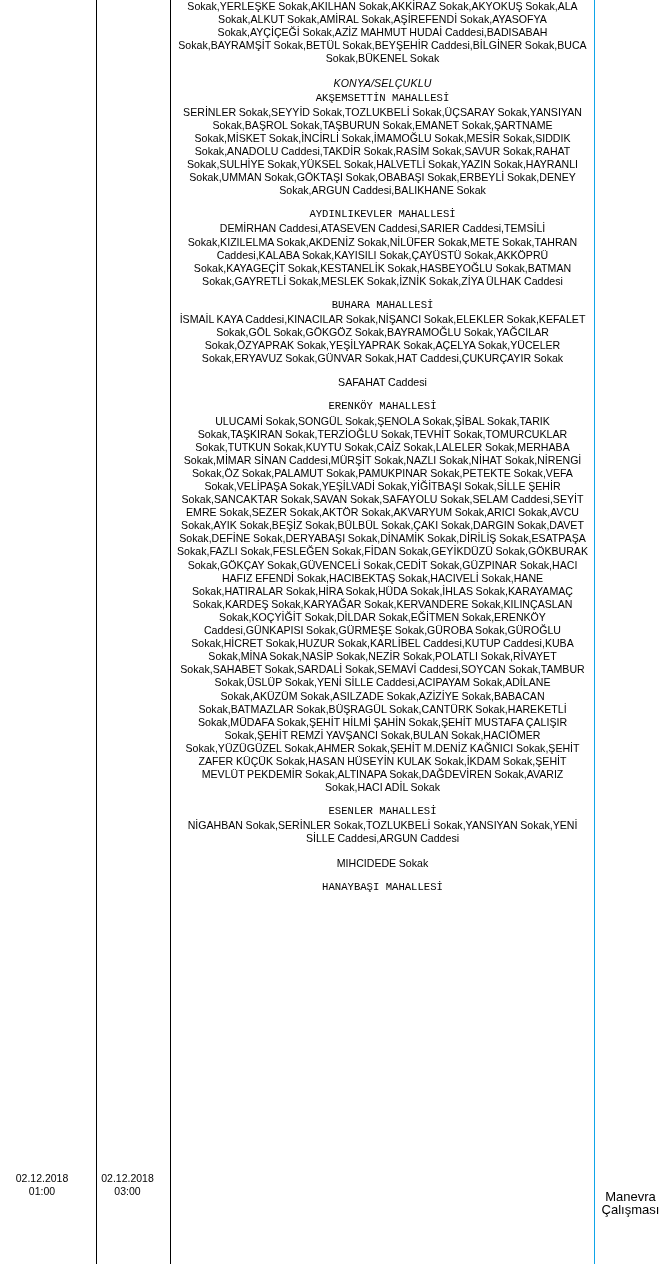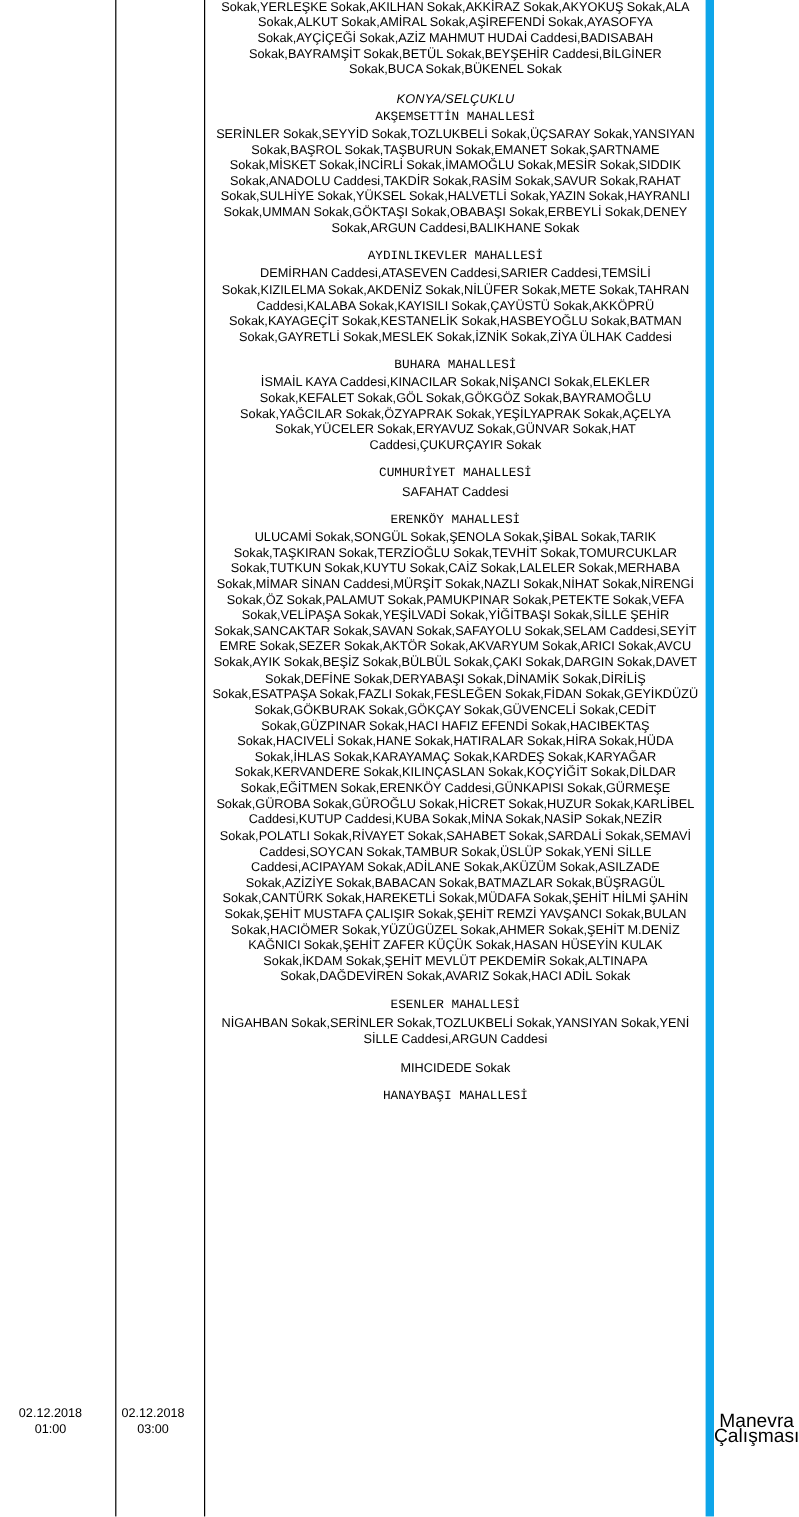--- a/index.html
+++ b/index.html
@@ -36,42 +36,42 @@
   .col-date-start {
     width: 97px;
     border-right: 1px solid #000;
   }
   .col-date-end {
     width: 74px;
     border-right: 1px solid #000;
   }
   .col-body {
     width: 424px;
-    border-right: 7px solid #0ea5e9;
+    border-right: 1px solid #0ea5e9;
     padding: 0 6px;
   }
   .col-note {
     width: 71px;
   }
   .date-cell {
     position: absolute;
     bottom: 66px;
     left: 0;
     right: 12px;
     text-align: center;
     font-size: 10.5px;
     line-height: 13px;
   }
   .note-cell {
     position: absolute;
-    bottom: 60px;
+    bottom: 48px;
     left: 0;
     right: 0;
     text-align: center;
-    font-size: 16px;
+    font-size: 13px;
     line-height: 13px;
   }
   .body-inner {
     font-size: 10.6px;
     line-height: 13.1px;
     text-align: center;
   }
   .block {
     margin: 0 0 11px 0;
   }
@@ -133,21 +133,20 @@
           <div class="mahalle">AYDINLIKEVLER MAHALLESİ</div>
           <div class="streets">DEMİRHAN Caddesi,ATASEVEN Caddesi,SARIER Caddesi,TEMSİLİ Sokak,KIZILELMA Sokak,AKDENİZ Sokak,NİLÜFER Sokak,METE Sokak,TAHRAN Caddesi,KALABA Sokak,KAYISILI Sokak,ÇAYÜSTÜ Sokak,AKKÖPRÜ Sokak,KAYAGEÇİT Sokak,KESTANELİK Sokak,HASBEYOĞLU Sokak,BATMAN Sokak,GAYRETLİ Sokak,MESLEK Sokak,İZNİK Sokak,ZİYA ÜLHAK Caddesi</div>
         </div>
 
         <div class="block">
           <div class="mahalle">BUHARA MAHALLESİ</div>
           <div class="streets">İSMAİL KAYA Caddesi,KINACILAR Sokak,NİŞANCI Sokak,ELEKLER Sokak,KEFALET Sokak,GÖL Sokak,GÖKGÖZ Sokak,BAYRAMOĞLU Sokak,YAĞCILAR Sokak,ÖZYAPRAK Sokak,YEŞİLYAPRAK Sokak,AÇELYA Sokak,YÜCELER Sokak,ERYAVUZ Sokak,GÜNVAR Sokak,HAT Caddesi,ÇUKURÇAYIR Sokak</div>
         </div>
 
         <div class="block">
-          <div class="mahalle">CUMHURİYET MAHALLESİ</div>
           <div class="streets">SAFAHAT Caddesi</div>
         </div>
 
         <div class="block">
           <div class="mahalle">ERENKÖY MAHALLESİ</div>
           <div class="streets">ULUCAMİ Sokak,SONGÜL Sokak,ŞENOLA Sokak,ŞİBAL Sokak,TARIK Sokak,TAŞKIRAN Sokak,TERZİOĞLU Sokak,TEVHİT Sokak,TOMURCUKLAR Sokak,TUTKUN Sokak,KUYTU Sokak,CAİZ Sokak,LALELER Sokak,MERHABA Sokak,MİMAR SİNAN Caddesi,MÜRŞİT Sokak,NAZLI Sokak,NİHAT Sokak,NİRENGİ Sokak,ÖZ Sokak,PALAMUT Sokak,PAMUKPINAR Sokak,PETEKTE Sokak,VEFA Sokak,VELİPAŞA Sokak,YEŞİLVADİ Sokak,YİĞİTBAŞI Sokak,SİLLE ŞEHİR Sokak,SANCAKTAR Sokak,SAVAN Sokak,SAFAYOLU Sokak,SELAM Caddesi,SEYİT EMRE Sokak,SEZER Sokak,AKTÖR Sokak,AKVARYUM Sokak,ARICI Sokak,AVCU Sokak,AYIK Sokak,BEŞİZ Sokak,BÜLBÜL Sokak,ÇAKI Sokak,DARGIN Sokak,DAVET Sokak,DEFİNE Sokak,DERYABAŞI Sokak,DİNAMİK Sokak,DİRİLİŞ Sokak,ESATPAŞA Sokak,FAZLI Sokak,FESLEĞEN Sokak,FİDAN Sokak,GEYİKDÜZÜ Sokak,GÖKBURAK Sokak,GÖKÇAY Sokak,GÜVENCELİ Sokak,CEDİT Sokak,GÜZPINAR Sokak,HACI HAFIZ EFENDİ Sokak,HACIBEKTAŞ Sokak,HACIVELİ Sokak,HANE Sokak,HATIRALAR Sokak,HİRA Sokak,HÜDA Sokak,İHLAS Sokak,KARAYAMAÇ Sokak,KARDEŞ Sokak,KARYAĞAR Sokak,KERVANDERE Sokak,KILINÇASLAN Sokak,KOÇYİĞİT Sokak,DİLDAR Sokak,EĞİTMEN Sokak,ERENKÖY Caddesi,GÜNKAPISI Sokak,GÜRMEŞE Sokak,GÜROBA Sokak,GÜROĞLU Sokak,HİCRET Sokak,HUZUR Sokak,KARLİBEL Caddesi,KUTUP Caddesi,KUBA Sokak,MİNA Sokak,NASİP Sokak,NEZİR Sokak,POLATLI Sokak,RİVAYET Sokak,SAHABET Sokak,SARDALİ Sokak,SEMAVİ Caddesi,SOYCAN Sokak,TAMBUR Sokak,ÜSLÜP Sokak,YENİ SİLLE Caddesi,ACIPAYAM Sokak,ADİLANE Sokak,AKÜZÜM Sokak,ASILZADE Sokak,AZİZİYE Sokak,BABACAN Sokak,BATMAZLAR Sokak,BÜŞRAGÜL Sokak,CANTÜRK Sokak,HAREKETLİ Sokak,MÜDAFA Sokak,ŞEHİT HİLMİ ŞAHİN Sokak,ŞEHİT MUSTAFA ÇALIŞIR Sokak,ŞEHİT REMZİ YAVŞANCI Sokak,BULAN Sokak,HACIÖMER Sokak,YÜZÜGÜZEL Sokak,AHMER Sokak,ŞEHİT M.DENİZ KAĞNICI Sokak,ŞEHİT ZAFER KÜÇÜK Sokak,HASAN HÜSEYİN KULAK Sokak,İKDAM Sokak,ŞEHİT MEVLÜT PEKDEMİR Sokak,ALTINAPA Sokak,DAĞDEVİREN Sokak,AVARIZ Sokak,HACI ADİL Sokak</div>
         </div>
 
         <div class="block">
           <div class="mahalle">ESENLER MAHALLESİ</div>

